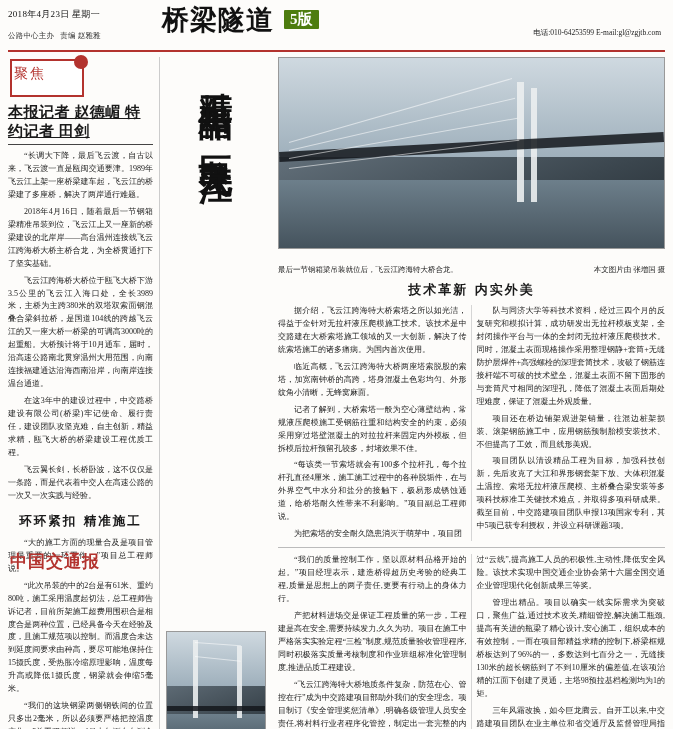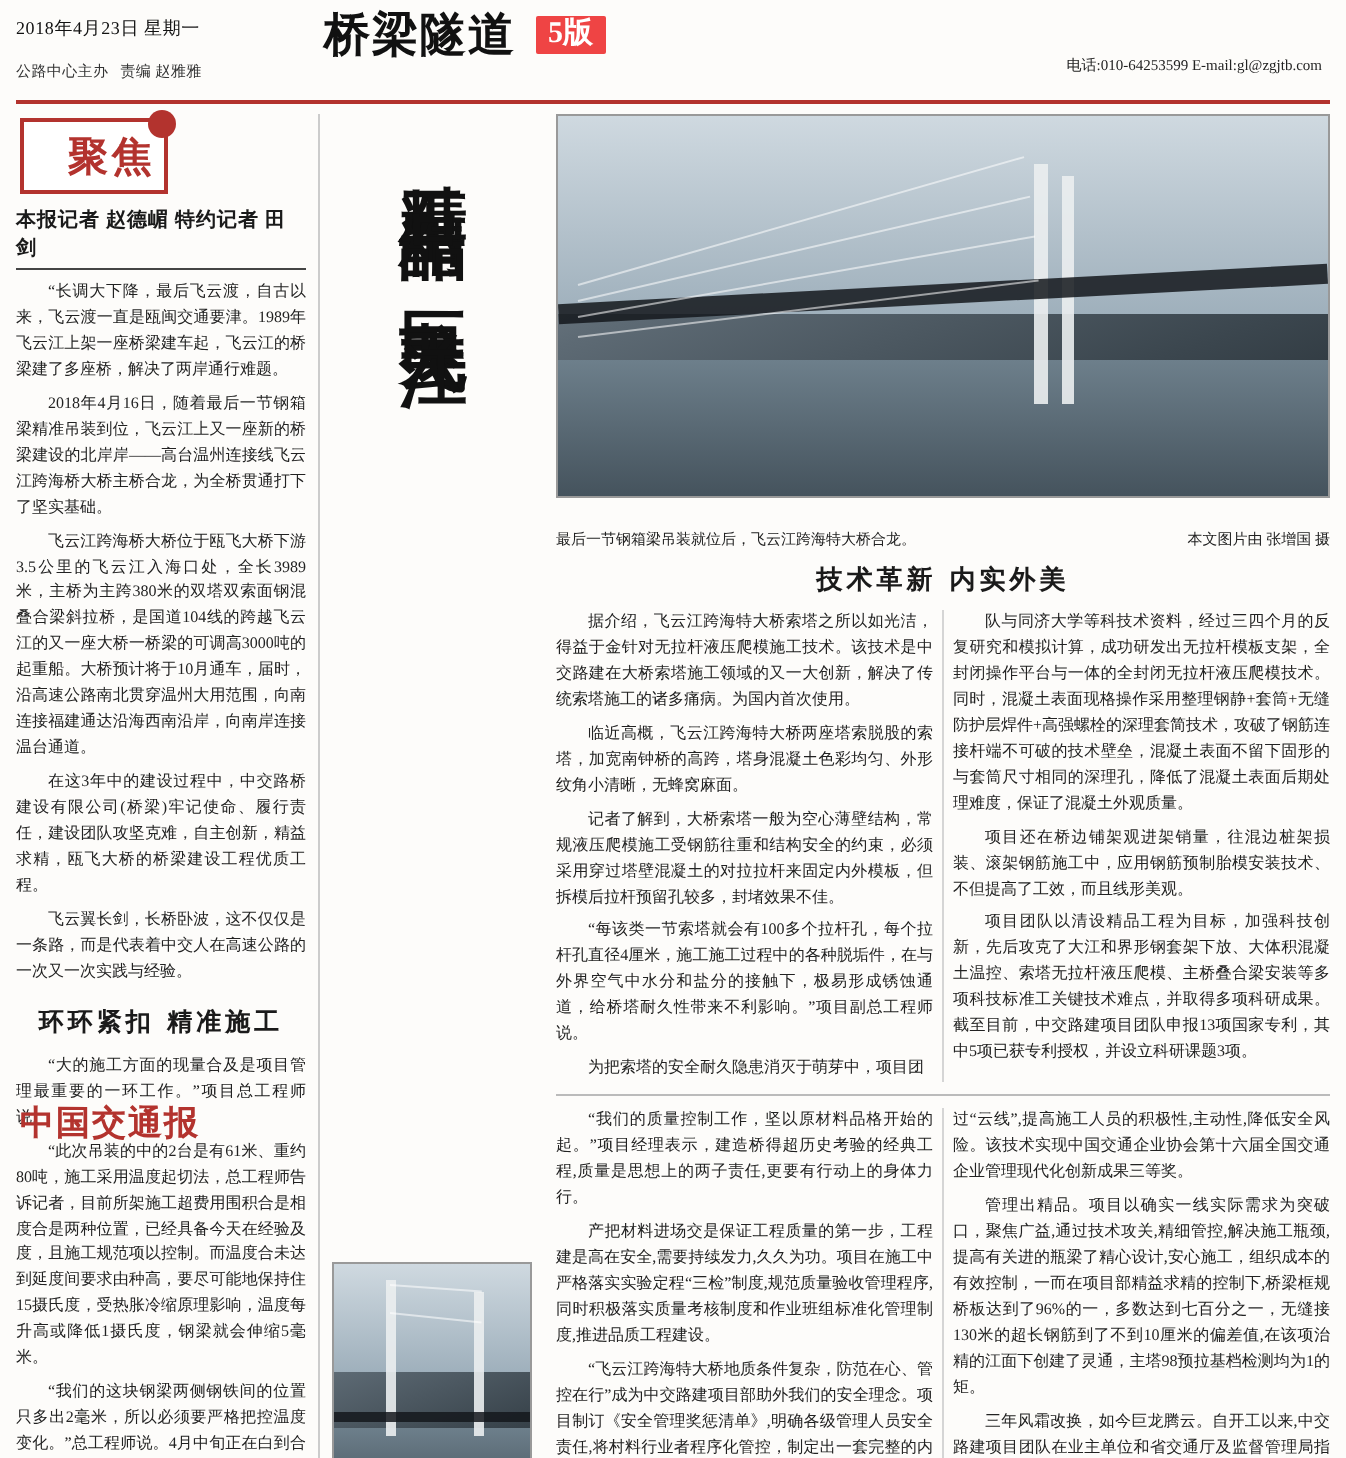--- a/index.html
+++ b/index.html
@@ -33,28 +33,28 @@
   .mast-date{font-size:9px;letter-spacing:.3px;color:#111;}
   .mast-sub{font-size:7.5px;color:#333;margin-top:8px;letter-spacing:.2px;}
   .mast-sub .sep{display:inline-block;width:6px;}
   .mast-center{
     flex:0 0 auto;
     display:flex;align-items:center;gap:6px;
   }
   .mast-title{
     font-family:"DejaVu Serif", serif;
     font-weight:bold;
-    font-size:23px;
+    font-size:27px;
     letter-spacing:1px;
     color:#111;
     line-height:1;
     padding:0 4px;
   }
   .mast-edition{
-    background:#ef4444;color:#fff;
+    background:#4d7c0f;color:#fff;
     font-size:15px;font-weight:bold;
     padding:1px 6px 2px 6px;
     line-height:1.1;
     border-radius:1px;
   }
   .mast-right{
     flex:1;
     text-align:right;
     font-size:7.5px;
     color:#222;
@@ -73,35 +73,36 @@
   .col-right{flex:1;padding-left:6px;}
   
   .focus-badge{
     width:70px;height:34px;
     border:2px solid #b3332e;
     position:relative;
     margin:2px 0 6px 2px;
     background:#fff;
   }
   .focus-badge .fb-txt{
-    position:absolute;left:22px;top:4px;
-    font-size:20px;font-weight:bold;color:#b3332e;
+    position:absolute;left:2px;top:4px;
+    font-size:14px;font-weight:normal;color:#b3332e;
     font-family:"DejaVu Serif",serif;
     letter-spacing:2px;
   }
   .focus-badge .fb-dot{
     position:absolute;right:-6px;top:-6px;
     width:14px;height:14px;border-radius:50%;
     background:#b3332e;
   }
   .byline{
-    font-size:10px;font-weight:bold;
+    font-size:15px;font-weight:bold;
     border-bottom:1px solid #444;
     padding-bottom:3px;margin-bottom:5px;
     letter-spacing:.5px;
+    text-decoration:underline;
   }
   .ptext{
     font-size:8px;
     line-height:1.62;
     text-align:justify;
     text-indent:16px;
     margin:0 0 4px 0;
     color:#222;
   }
   .subhead{

